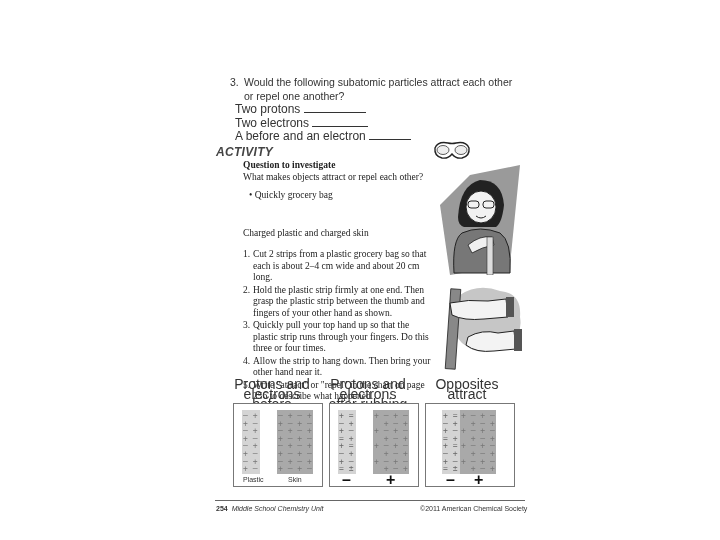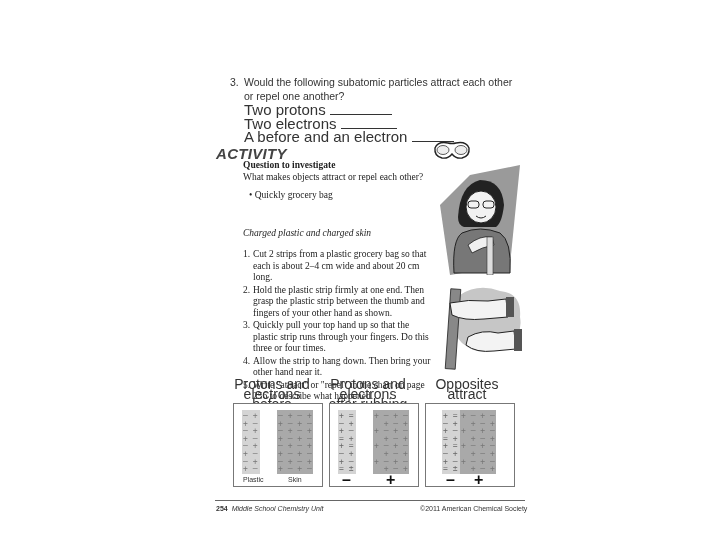--- a/index.html
+++ b/index.html
@@ -1,27 +1,27 @@
 <!DOCTYPE html>
 <html><head>
 <meta charset="utf-8">
 <style>
   html, body { margin: 0; padding: 0; background: #ffffff; }
   body { width: 720px; height: 540px; position: relative; overflow: hidden; font-family: "Liberation Sans", sans-serif; color: #2a2a2a; }
   .abs { position: absolute; }
   .q3 { left: 230px; top: 75px; width: 290px; font-size: 10.5px; line-height: 14px; color: #333; }
   .q3 .num { position: absolute; left: 0; top: 0; }
   .q3 .txt { margin-left: 14px; }
-  .blanks { left: 244px; top: 103px; font-size: 15px; line-height: 13.5px; color: #333; }
+  .blanks { left: 235px; top: 103px; font-size: 12px; line-height: 13.5px; color: #333; }
   .blank { display: inline-block; border-bottom: 1px solid #333; height: 9px; vertical-align: baseline; }
-  .activity { left: 216px; top: 145px; font-size: 15px; font-style: italic; font-weight: bold; color: #444; letter-spacing: 0.3px; }
+  .activity { left: 216px; top: 145px; font-size: 12px; font-style: italic; font-weight: bold; color: #444; letter-spacing: 0.3px; }
   .serif { font-family: "Liberation Serif", serif; font-size: 9.5px; line-height: 11.5px; color: #222; }
   .sec { left: 243px; width: 190px; }
   .bold { font-weight: bold; }
-  .ital { font-style: italic; }
+  .ital { }
   .bul { margin-left: 6px; }
   .steps { left: 243px; top: 249px; width: 190px; }
   .step { position: relative; padding-left: 10px; margin-bottom: 1px; }
   .step .n { position: absolute; left: 0; top: 0; }
   .cap { font-size: 14px; color: #333; text-align: center; line-height: 10px; }
   .panel { position: absolute; top: 403px; width: 88px; height: 82px; border: 1px solid #777; background: #fff; }
   .strip-l { position: absolute; background: #d4d4d4; }
   .strip-r { position: absolute; background: #a9a9a9; }
   .charges { position: absolute; font-family: "DejaVu Sans Mono", monospace; font-size: 8px; line-height: 7.6px; color: #777; white-space: pre; }
   .panel-lbl { position: absolute; font-size: 7px; color: #333; }

